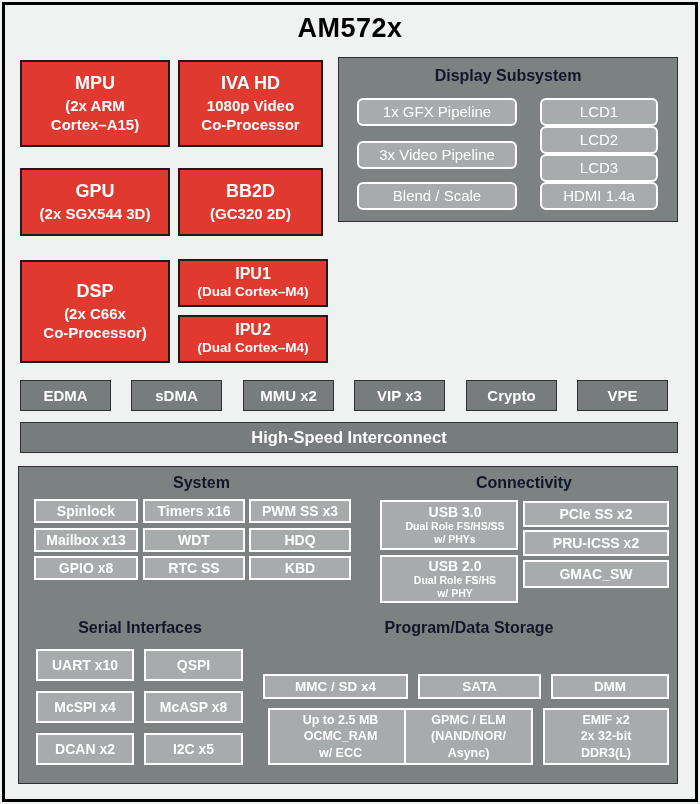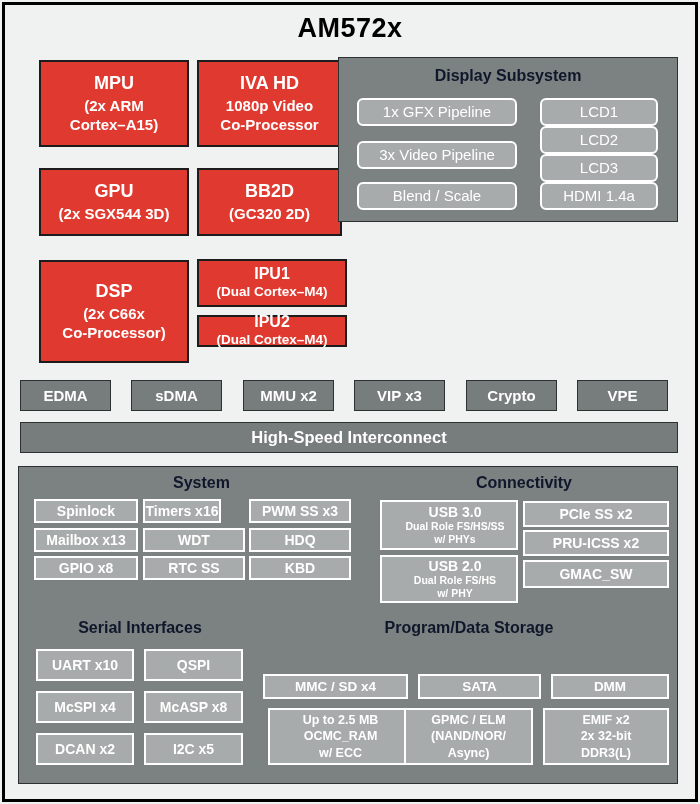--- a/index.html
+++ b/index.html
@@ -15,21 +15,21 @@
     border: 3px solid #000;
   }
   .page-title {
     position: absolute; left: 0; top: 13px; width: 700px;
     text-align: center; font-size: 27px; font-weight: bold; color: #000;
     letter-spacing: 0.5px;
   }
   .red-block {
     position: absolute; background: #e03a30; border: 2px solid #1c1c1c;
     color: #fff; display: flex; flex-direction: column; justify-content: center;
-    align-items: center; text-align: center; margin-left: 19px;
+    align-items: center; text-align: center;
   }
   .rb-title { font-size: 18px; font-weight: bold; margin-bottom: 3px; }
   .rb-sub { font-size: 15px; font-weight: bold; line-height: 1.25; white-space: pre-line; }
   .red-block.small .rb-title { font-size: 16px; margin-bottom: 1px; }
   .red-block.small .rb-sub { font-size: 13.5px; }
   .container {
     position: absolute; background: #7c8181; border: 1px solid #2e3131;
   }
   .sec-title {
     position: absolute; color: #0f172a; font-weight: bold; font-size: 16px;
@@ -81,21 +81,21 @@
 </div>
 <div class="red-block" style="left:20px;top:260px;width:150px;height:103px">
   <div class="rb-title">DSP</div>
   <div class="rb-sub">(2x C66x
 Co-Processor)</div>
 </div>
 <div class="red-block small" style="left:178px;top:259px;width:150px;height:48px">
   <div class="rb-title">IPU1</div>
   <div class="rb-sub">(Dual Cortex–M4)</div>
 </div>
-<div class="red-block small" style="left:178px;top:315px;width:150px;height:32px">
+<div class="red-block small" style="left:178px;top:315px;width:150px;height:48px">
   <div class="rb-title">IPU2</div>
   <div class="rb-sub">(Dual Cortex–M4)</div>
 </div>
 
 <div class="container" style="left:338px;top:57px;width:340px;height:165px">
   <div class="sec-title" style="left:0;top:9px;width:100%">Display Subsystem</div>
   <div class="inner-box ds-box" style="left:18px;top:40px;width:160px;height:28px">1x GFX Pipeline</div>
   <div class="inner-box ds-box" style="left:18px;top:83px;width:160px;height:28px">3x Video Pipeline</div>
   <div class="inner-box ds-box" style="left:18px;top:124px;width:160px;height:28px">Blend / Scale</div>
   <div class="inner-box ds-box" style="left:201px;top:40px;width:118px;height:28px">LCD1</div>
@@ -110,21 +110,21 @@
 <div class="gray-box" style="left:354px;top:380px;width:91px;height:31px">VIP x3</div>
 <div class="gray-box" style="left:466px;top:380px;width:91px;height:31px">Crypto</div>
 <div class="gray-box" style="left:577px;top:380px;width:91px;height:31px">VPE</div>
 
 <div class="gray-box interconnect" style="left:20px;top:422px;width:658px;height:31px">High-Speed Interconnect</div>
 
 <div class="container" style="left:18px;top:466px;width:660px;height:318px">
 
   <div class="sec-title" style="left:15px;top:7px;width:335px">System</div>
   <div class="inner-box" style="left:15px;top:32px;width:104px;height:24px">Spinlock</div>
-  <div class="inner-box" style="left:124px;top:32px;width:78px;height:24px">Timers x16</div>
+  <div class="inner-box" style="left:124px;top:32px;width:102px;height:24px">Timers x16</div>
   <div class="inner-box" style="left:230px;top:32px;width:102px;height:24px">PWM SS x3</div>
   <div class="inner-box" style="left:15px;top:61px;width:104px;height:24px">Mailbox x13</div>
   <div class="inner-box" style="left:124px;top:61px;width:102px;height:24px">WDT</div>
   <div class="inner-box" style="left:230px;top:61px;width:102px;height:24px">HDQ</div>
   <div class="inner-box" style="left:15px;top:89px;width:104px;height:24px">GPIO x8</div>
   <div class="inner-box" style="left:124px;top:89px;width:102px;height:24px">RTC SS</div>
   <div class="inner-box" style="left:230px;top:89px;width:102px;height:24px">KBD</div>
 
   <div class="sec-title" style="left:360px;top:7px;width:290px">Connectivity</div>
   <div class="inner-box usb-box" style="left:361px;top:33px;width:138px;height:50px">

